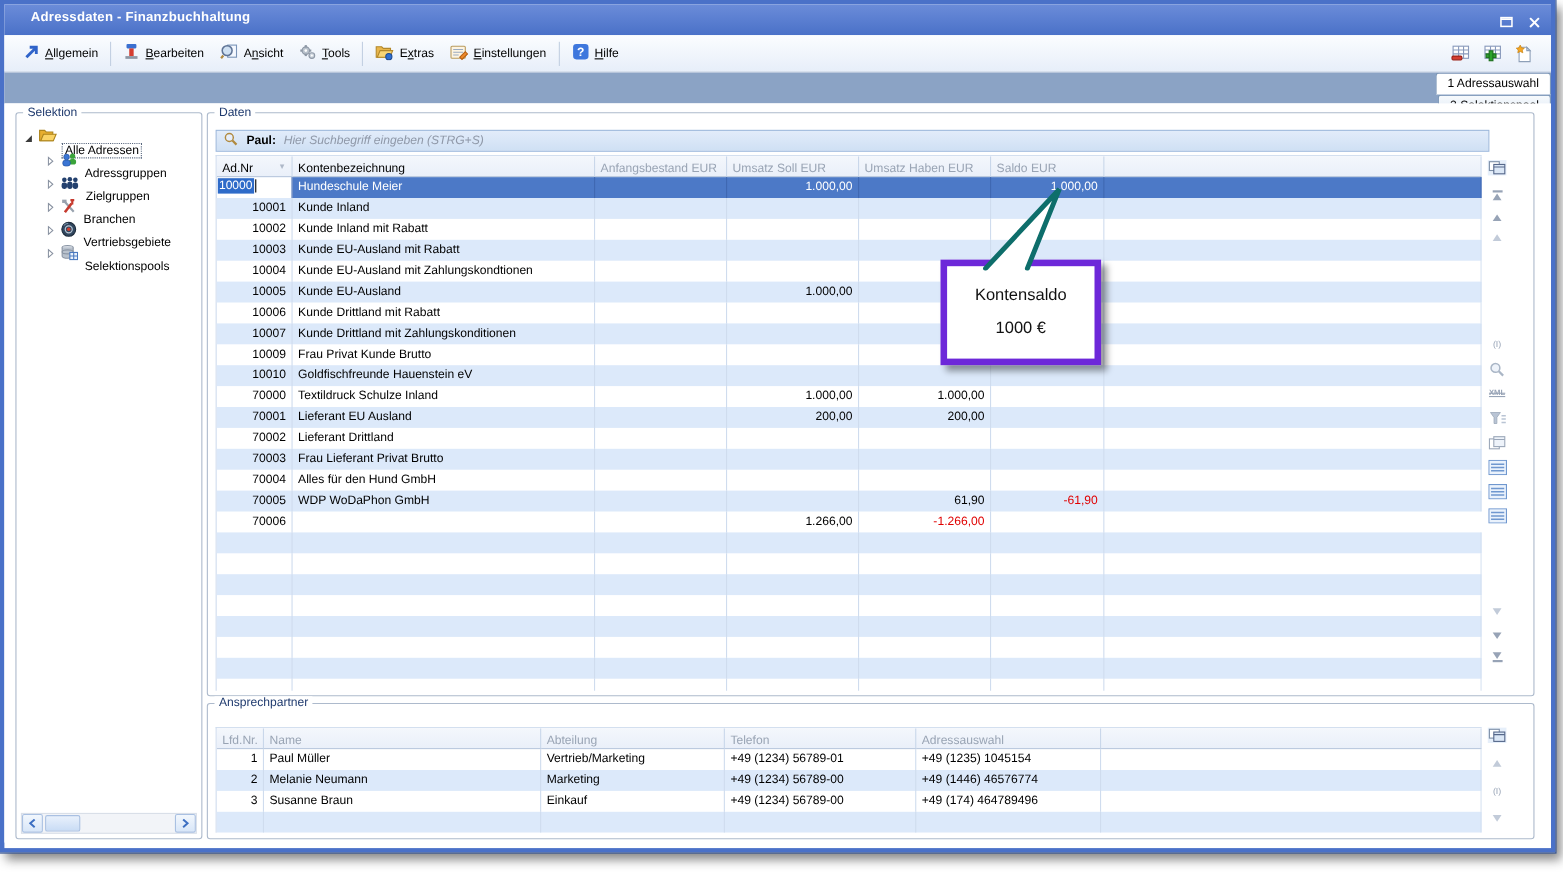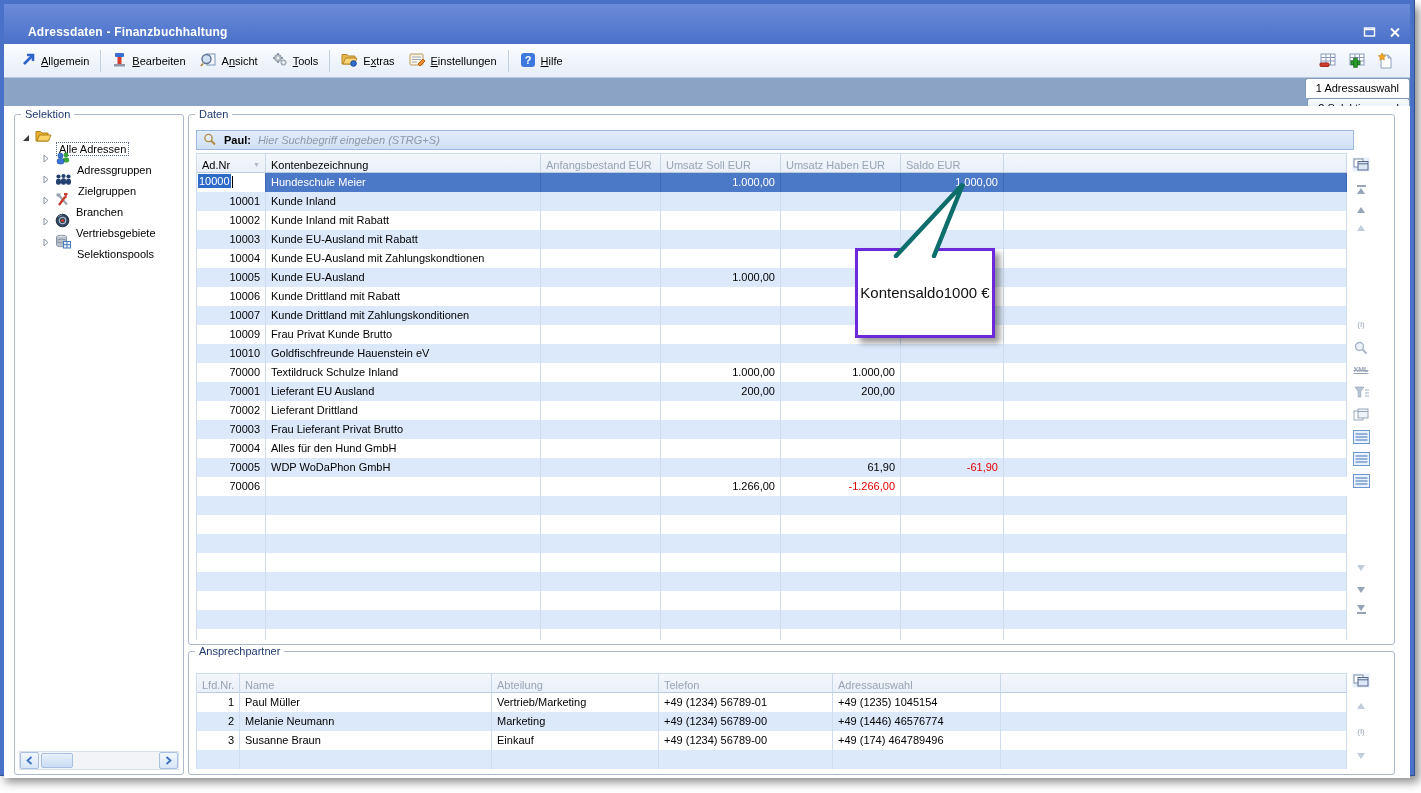--- a/index.html
+++ b/index.html
@@ -3,21 +3,21 @@
 <meta charset="utf-8">
 <style>
   html,body{margin:0;padding:0;}
   body{width:1421px;height:793px;overflow:hidden;background:#fff;
        font-family:"Liberation Sans",sans-serif;font-size:11px;color:#000;}
   .window{position:absolute;left:0;top:0;width:1406px;height:767px;
           background:#fff;border:4px solid #4a71c8;outline:1px solid #31508f;
           box-shadow:5px 7px 9px rgba(40,40,40,.55);}
   
   .titlebar{height:24px;background:linear-gradient(#6b8cd9,#4a71c8);
-            display:flex;align-items:center;padding:16px 8px 0 24px;}
+            display:flex;padding:4px 8px 0 24px;}
   .titlebar .title{color:#fff;font-weight:bold;font-size:12px;letter-spacing:.2px;}
   .win-controls{margin-left:auto;display:flex;align-items:center;gap:10px;}
   .win-btn{width:15px;height:13px;display:flex;align-items:center;justify-content:center;cursor:default;}
   
   .toolbar{height:33px;background:linear-gradient(#fbfdff,#e7eef9);
            border-bottom:1px solid #b9c7dc;display:flex;align-items:center;padding:0 10px;}
   .menu-item{display:flex;align-items:center;gap:5px;padding:4px 7px;cursor:default;}
   .menu-item u{text-decoration:underline;}
   .tb-sep{width:1px;height:22px;background:#c3d0e2;margin:0 4px;}
   .tb-right{margin-left:auto;display:flex;align-items:center;gap:9px;padding-right:4px;}
@@ -82,22 +82,22 @@
   .tri-up{width:0;height:0;border-left:4px solid transparent;border-right:4px solid transparent;border-bottom:6px solid #97a3b6;}
   .tri-dn{width:0;height:0;border-left:4px solid transparent;border-right:4px solid transparent;border-top:6px solid #97a3b6;}
   .lite .tri-up{border-bottom-color:#c2cbd9;}
   .lite .tri-dn{border-top-color:#c2cbd9;}
   .bar{width:9px;height:2px;background:#97a3b6;}
   .stack{display:flex;flex-direction:column;align-items:center;gap:1px;}
   .txtic{font-size:8px;color:#9aa6b8;letter-spacing:0;}
   .xml{font-size:7px;font-weight:bold;color:#b0bbca;text-decoration:underline line-through;}
   
   .callout{position:absolute;left:851px;top:142px;width:134px;height:84px;background:#fff;
-           border:3px solid #6d28d9;box-shadow:5px 5px 6px rgba(0,0,0,.4);z-index:10;
-           display:flex;flex-direction:row;align-items:center;justify-content:center;
+           border:6px solid #6d28d9;box-shadow:5px 5px 6px rgba(0,0,0,.4);z-index:10;
+           display:flex;flex-direction:column;align-items:center;justify-content:center;
            font-size:15px;color:#111;line-height:30px;}
   .tail{position:absolute;left:868px;top:66px;z-index:11;}
 </style>
 </head>
 <body>
 
 <div class="window">
 
   <div class="titlebar">
     <span class="title">Adressdaten - Finanzbuchhaltung</span>

